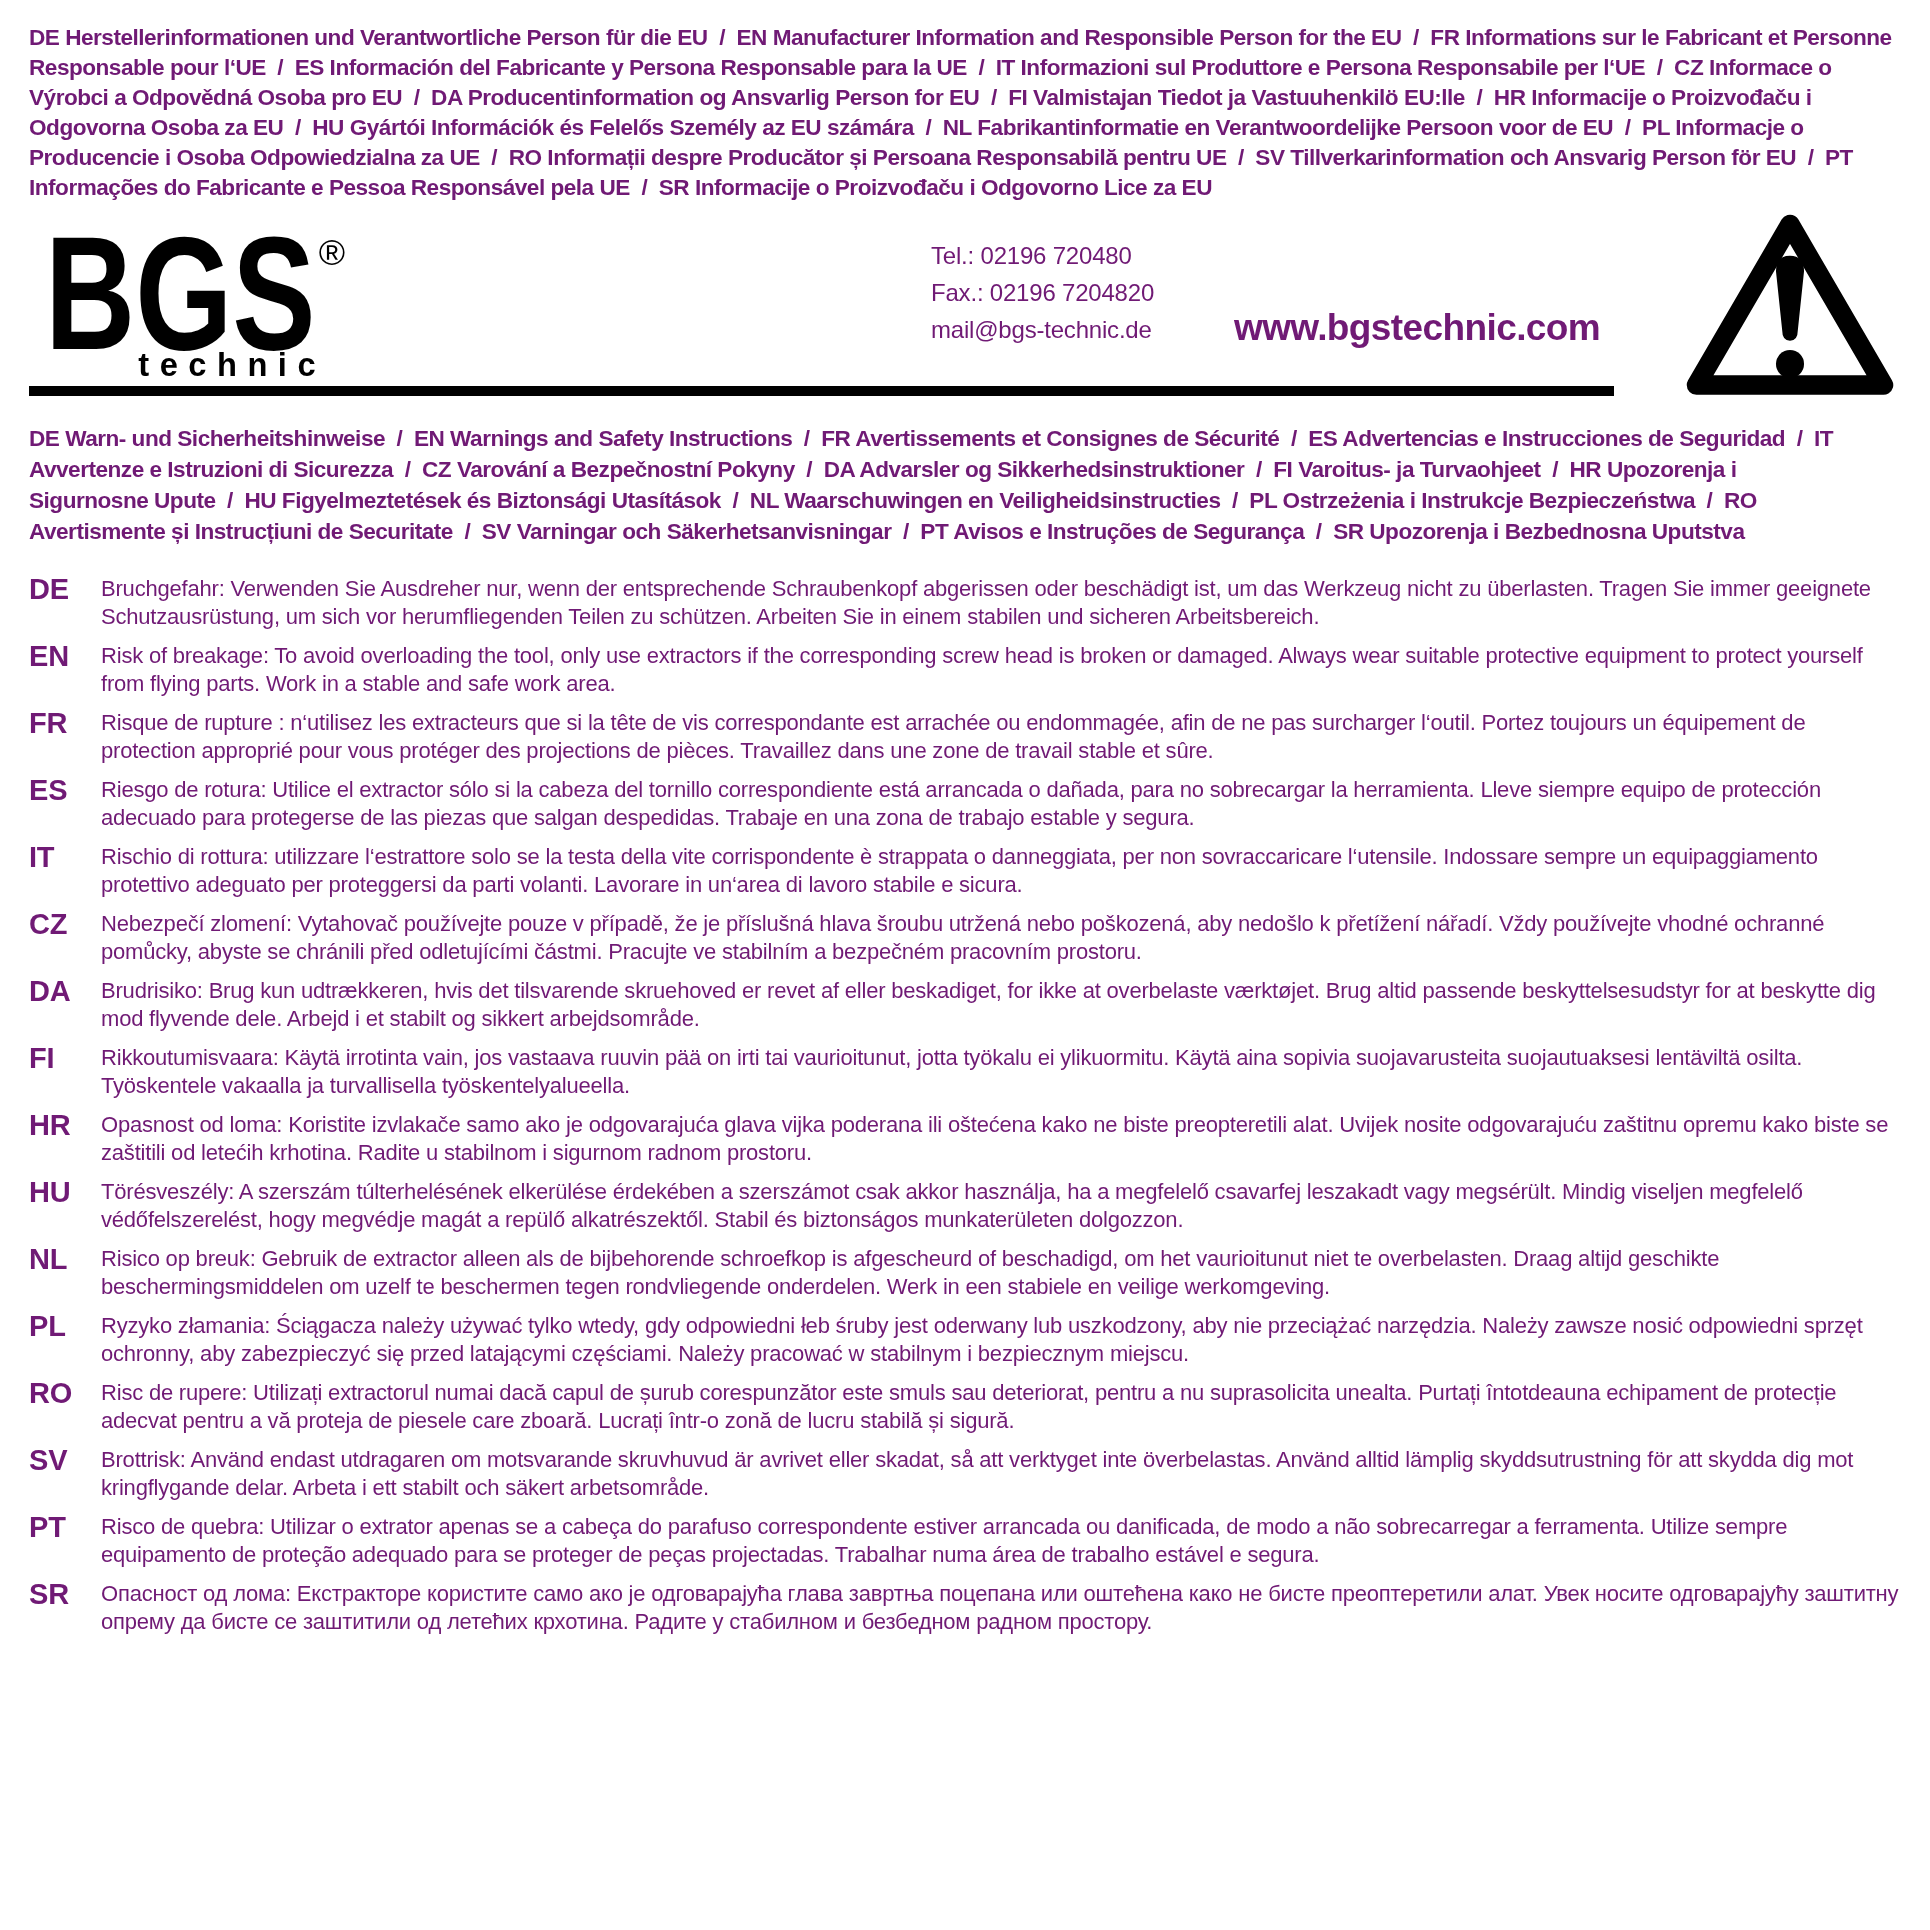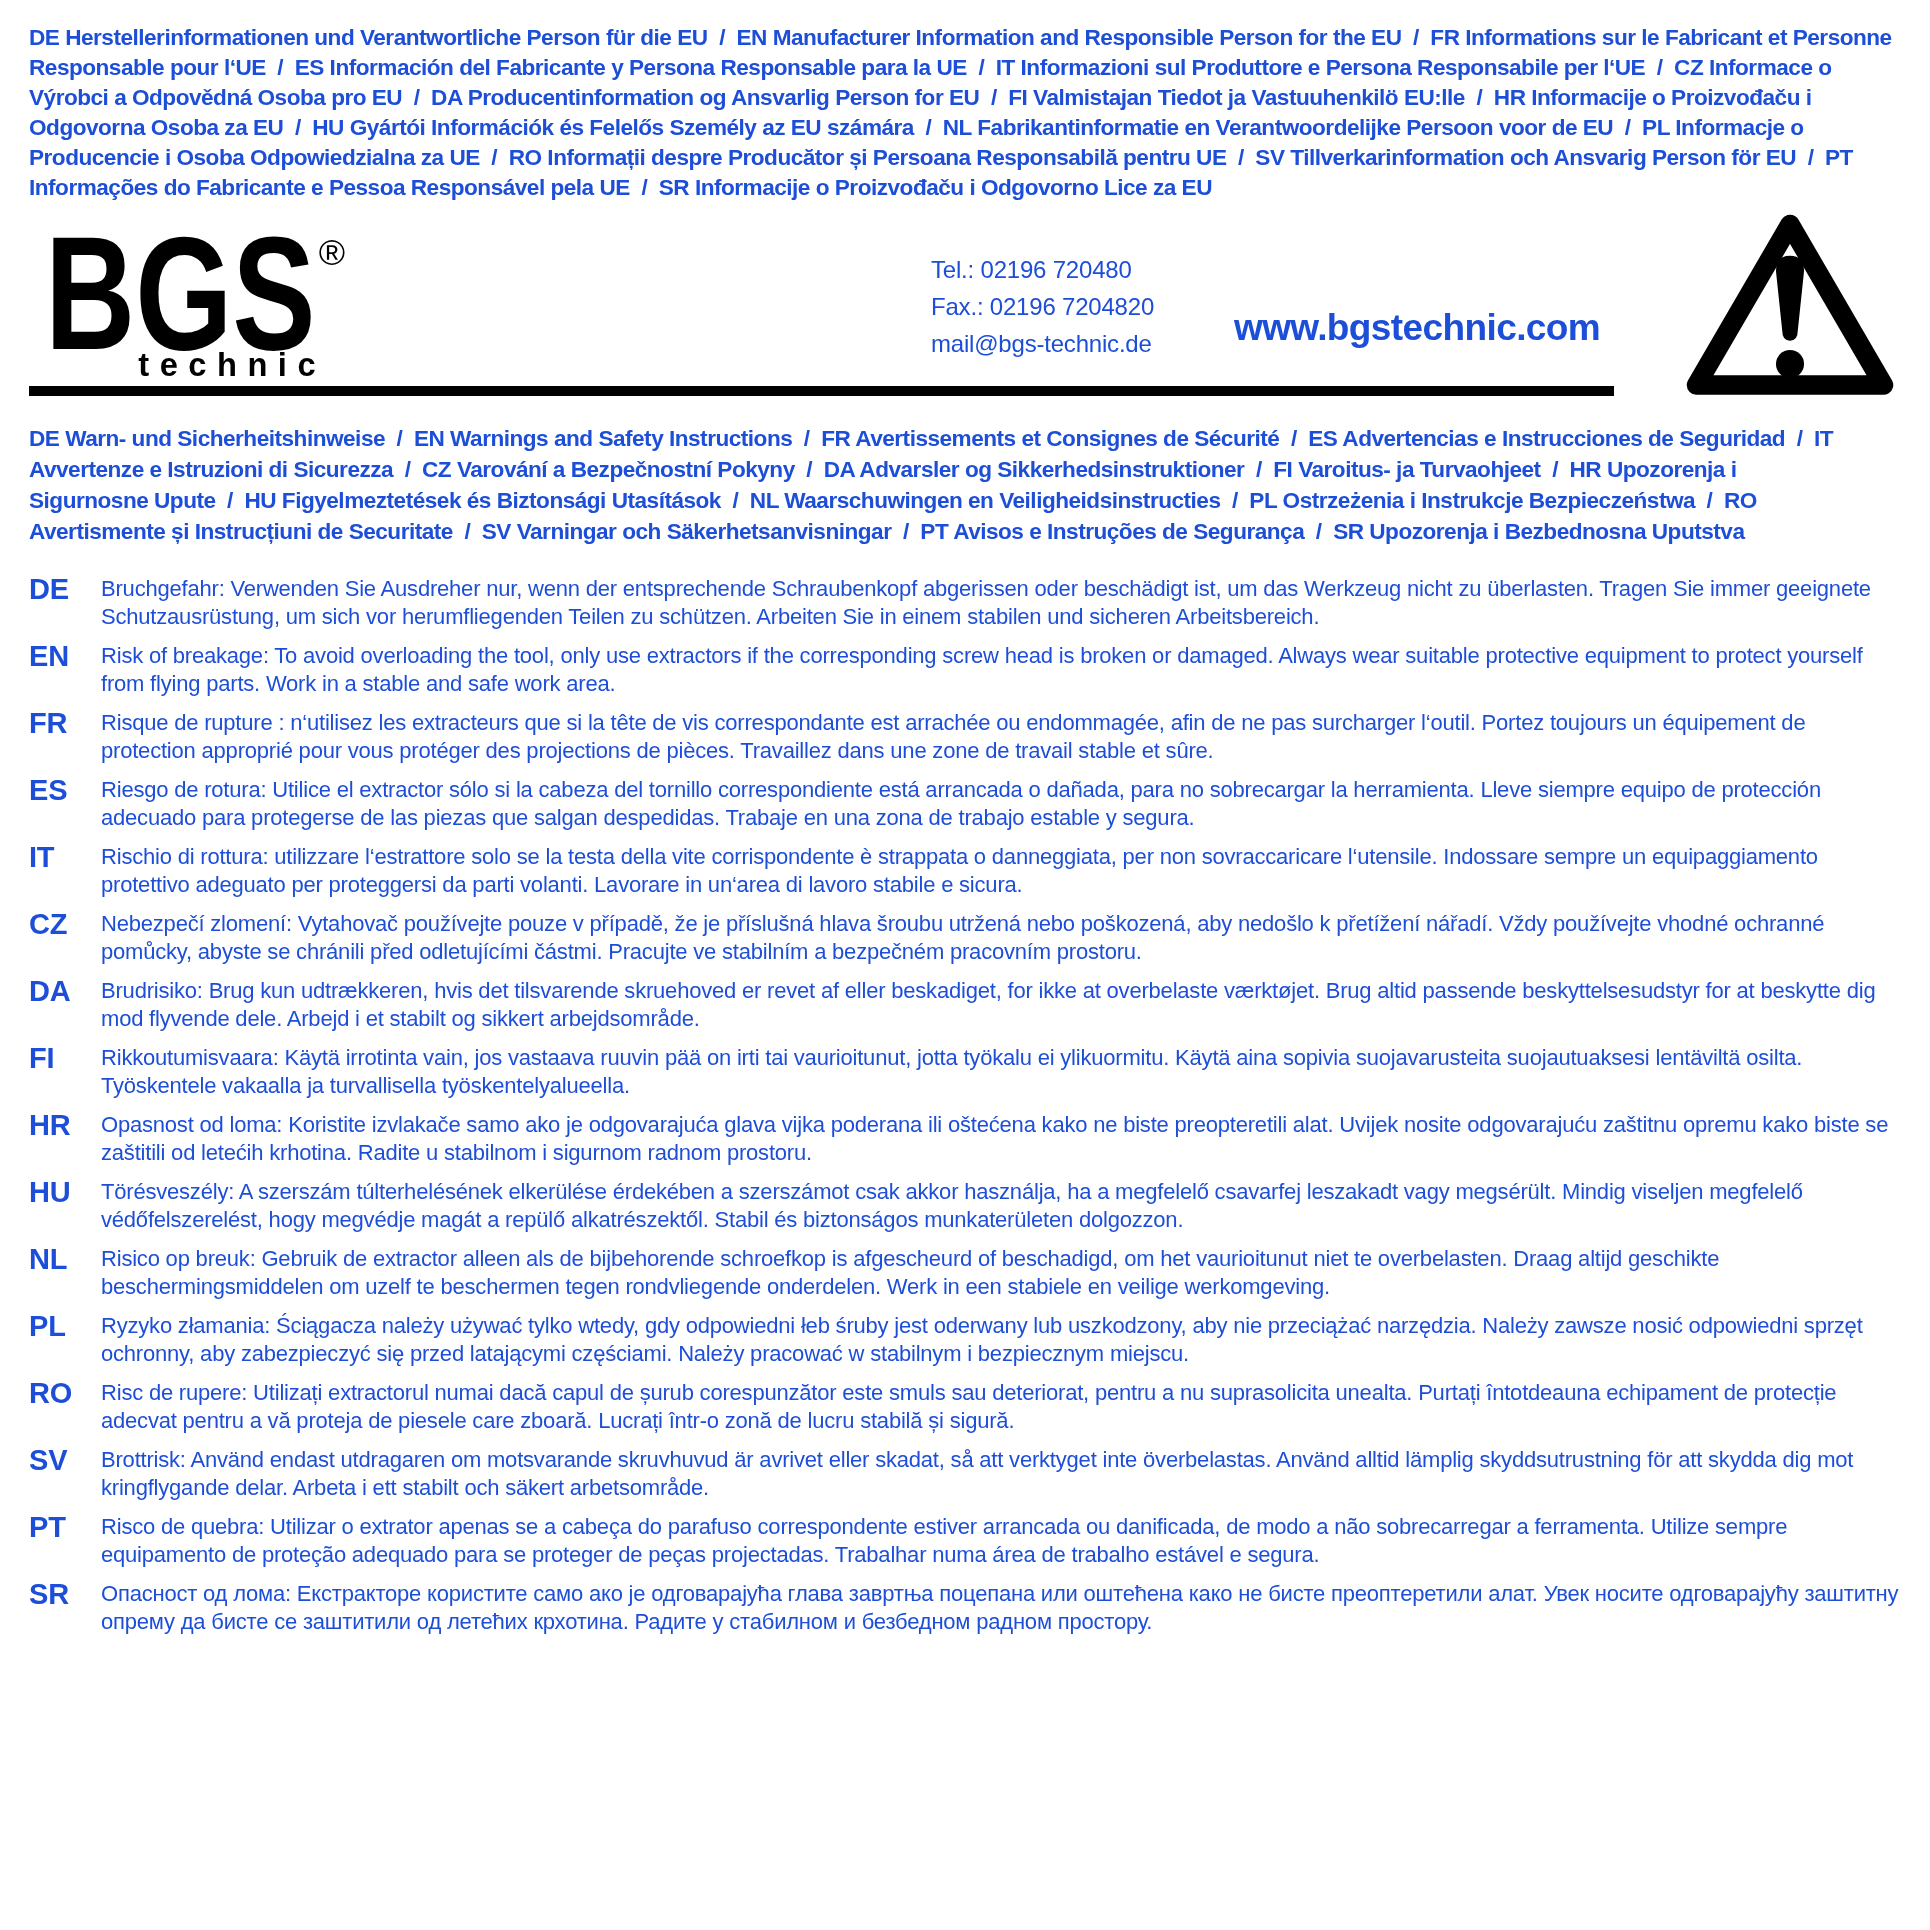--- a/index.html
+++ b/index.html
@@ -1,21 +1,21 @@
 <!DOCTYPE html>
 <html style="font-size:12.5px"><head>
 <meta charset="utf-8">
 <style>
   html, body { margin: 0; padding: 0; background: #ffffff; }
   .page {
     position: relative;
     width: 1930px;
     height: 1930px;
     background: #ffffff;
-    color: #1d4ed8;
+    color: #701a75;
     font-family: "Liberation Sans", "DejaVu Sans", sans-serif;
     overflow: hidden;
     box-sizing: border-box;
     padding: 23px 27px 0 29px;
   }
   .hdr {
     margin: 0;
     font-weight: bold;
     font-size: 22.6px;
     line-height: 30px;
@@ -34,21 +34,21 @@
   }
   .brand-section {
     position: relative;
     height: 195px;
     margin-top: 14px;
     width: 1873px;
   }
   .logo { position: absolute; left: 15.6px; top: 3.1px; width: 311px; height: 160px; }
   svg text { font-family: "Liberation Sans", "DejaVu Sans", sans-serif; fill: #000000; }
   .addr-block { position: absolute; left: 402px; top: 34px; font-size: 24px; line-height: 37px; letter-spacing: -0.2px; }
-  .contact-block { position: absolute; left: 902px; top: 34px; font-size: 24px; line-height: 37px; letter-spacing: -0.2px; }
+  .contact-block { position: absolute; left: 902px; top: 20px; font-size: 24px; line-height: 37px; letter-spacing: -0.2px; }
   .website { position: absolute; left: 1205px; top: 90px; font-size: 37px; font-weight: bold; letter-spacing: -0.6px; }
   .warning-triangle { position: absolute; left: 1655px; top: -4.7px; width: 212px; height: 184px; }
   .rule { position: absolute; left: 0; top: 169px; width: 1585px; height: 10px; background: #000000; }
   .warn-list { margin-top: 28px; width: 1874px; }
   .warn-item { display: flex; margin-bottom: 11px; }
   .warn-code {
     flex: 0 0 72px;
     font-weight: bold;
     font-size: 29px;
     line-height: 28px;

